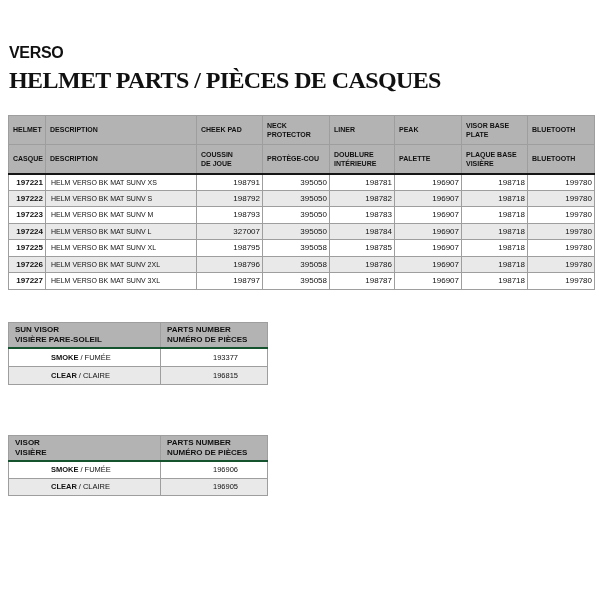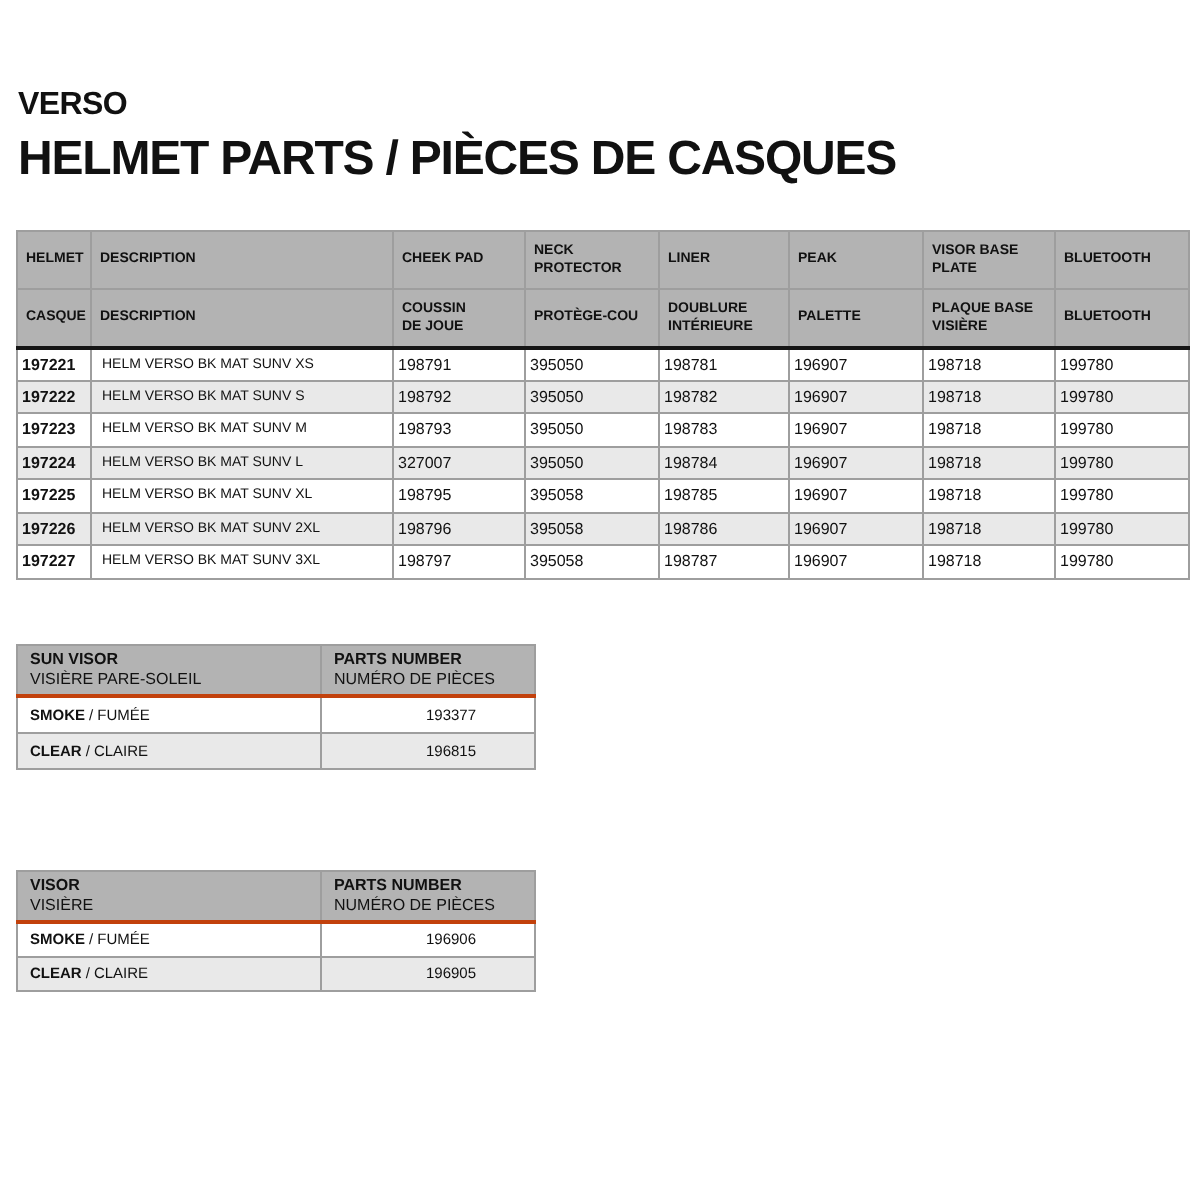--- a/index.html
+++ b/index.html
@@ -1,54 +1,54 @@
 <!DOCTYPE html>
 <html style="--header-bg: #b3b3b3; --row-alt-bg: #e9e9e9; --border: #9e9e9e; --heavy-rule: #151515; --text: #111111;"><head>
 <meta charset="utf-8">
 <style>
   html,body { margin:0; padding:0; background:#fff; }
   body { width:600px; height:600px; position:relative; overflow:hidden;
          font-family:"Liberation Sans", sans-serif; color:#111; }
 
   .title-block { position:absolute; left:9px; top:44px; }
   .brand    { font-size:16px; font-weight:bold; letter-spacing:-0.3px; line-height:1.1; }
-  .subtitle { font-size:24px; font-weight:bold; letter-spacing:-0.6px; line-height:1.1; margin-top:5px; }
+  .subtitle { font-size:24px; font-weight:bold; letter-spacing:-0.6px; line-height:1.1; margin-top:5px;font-family:Liberation Serif, serif; }
 
   table { border-collapse:collapse; table-layout:fixed; position:absolute; background:#fff; }
   th, td { border:1px solid var(--border,#9e9e9e); overflow:hidden; }
 
   
   .main { left:8px; top:115px; width:586px; }
   .main th { background:var(--header-bg,#b3b3b3); font-size:7px; font-weight:bold;
              text-align:left; padding:2px 4px; line-height:1.3; white-space:pre-line;
              vertical-align:middle; }
   .main thead tr { height:29px; }
   .main thead tr:last-child th { border-bottom:2px solid #151515; }
   .main tbody tr { height:16.5px; }
   .main tbody tr:nth-child(even) td { background:var(--row-alt-bg,#e9e9e9); }
-  .main td { font-size:8px; text-align:left; vertical-align:middle; padding:0 2px; }
+  .main td { font-size:8px; text-align:right; vertical-align:middle; padding:0 2px; }
   .main td.code { font-weight:bold; }
   .main td.desc { font-size:7px; text-align:left; padding-left:5px; }
 
   
   .small { left:8px; width:259px; }
   .small.sunvisor { top:322px; }
   .small.visor    { top:435px; }
   .small th { background:var(--header-bg,#b3b3b3); font-size:8px; text-align:left;
               padding:2px 6px; line-height:1.25; vertical-align:middle;
-              border-bottom:2px solid #c2410c; }
+              border-bottom:2px solid #14532d; }
   .small th .l1 { font-weight:bold; }
-  .small th .l2 { font-weight:normal; }
+  .small th .l2 { font-weight:bold; }
   .small thead tr { height:25px; }
   .small.sunvisor tbody tr { height:18px; }
   .small.visor tbody tr    { height:17px; }
   .small tbody tr:nth-child(even) td { background:var(--row-alt-bg,#e9e9e9); }
   .small td { font-size:7.5px; vertical-align:middle; }
   .small td.label { text-align:left; padding-left:6px; }
-  .small td.label .en { font-weight:bold; }
+  .small td.label .en { font-weight:bold;margin-left:36px; }
   .small td.label .sep { margin:0 2px; font-weight:normal; }
   .small td.label .fr { font-weight:normal; }
   .small td.num { text-align:center;padding-left:24px; }
 
   .c1{width:37px}.c2{width:151px}.c3{width:66px}.c4{width:67px}
   .c5{width:65px}.c6{width:67px}.c7{width:66px}.c8{width:67px}
   .s1{width:152px}.s2{width:107px}
 </style>
 </head>
 <body>

